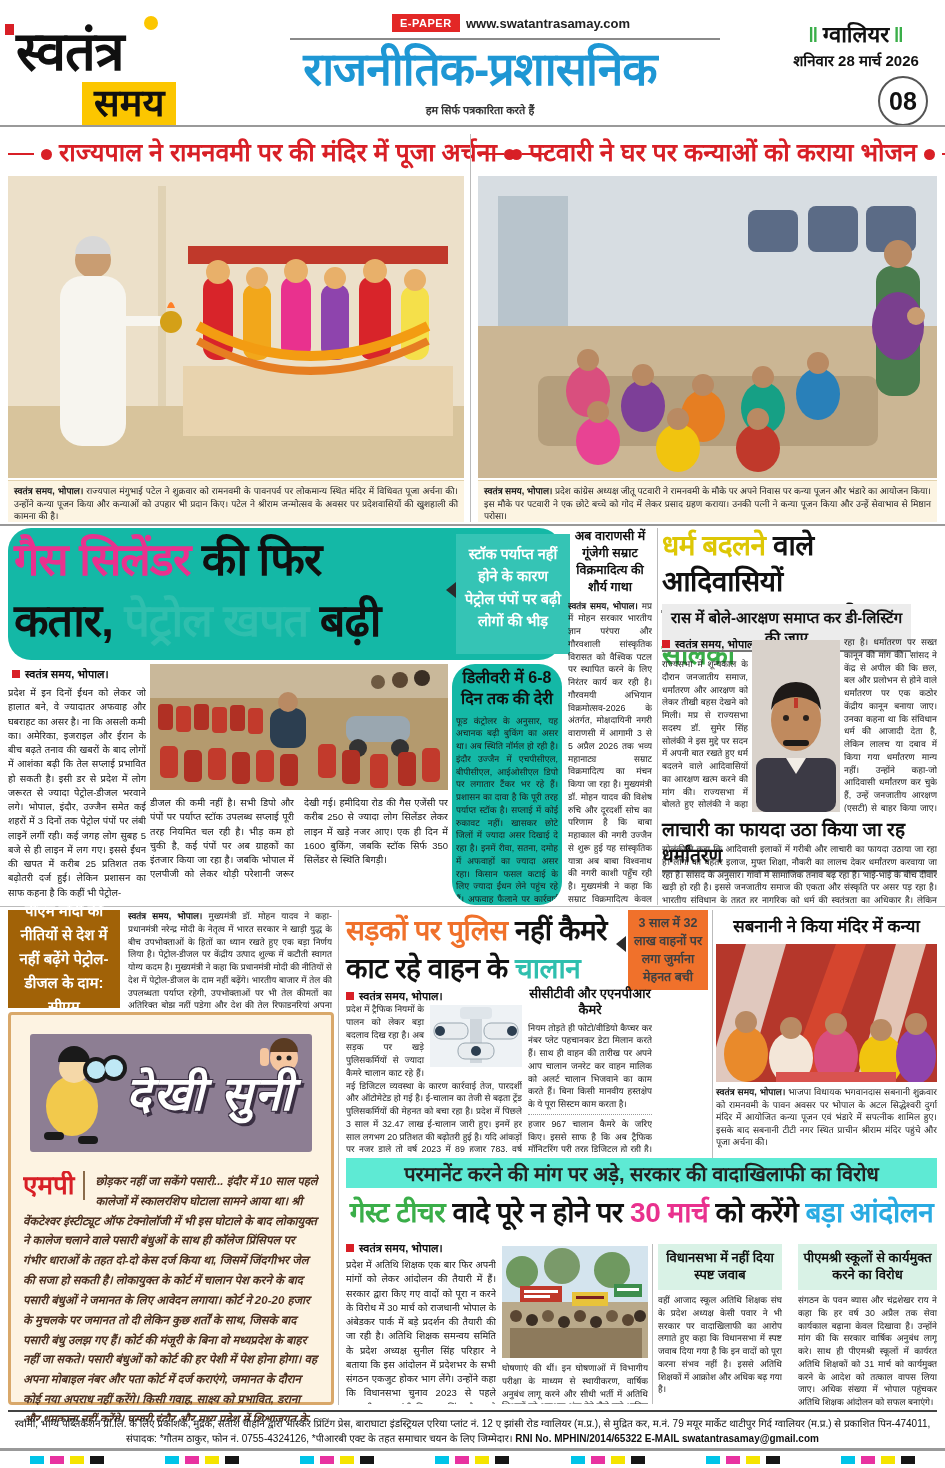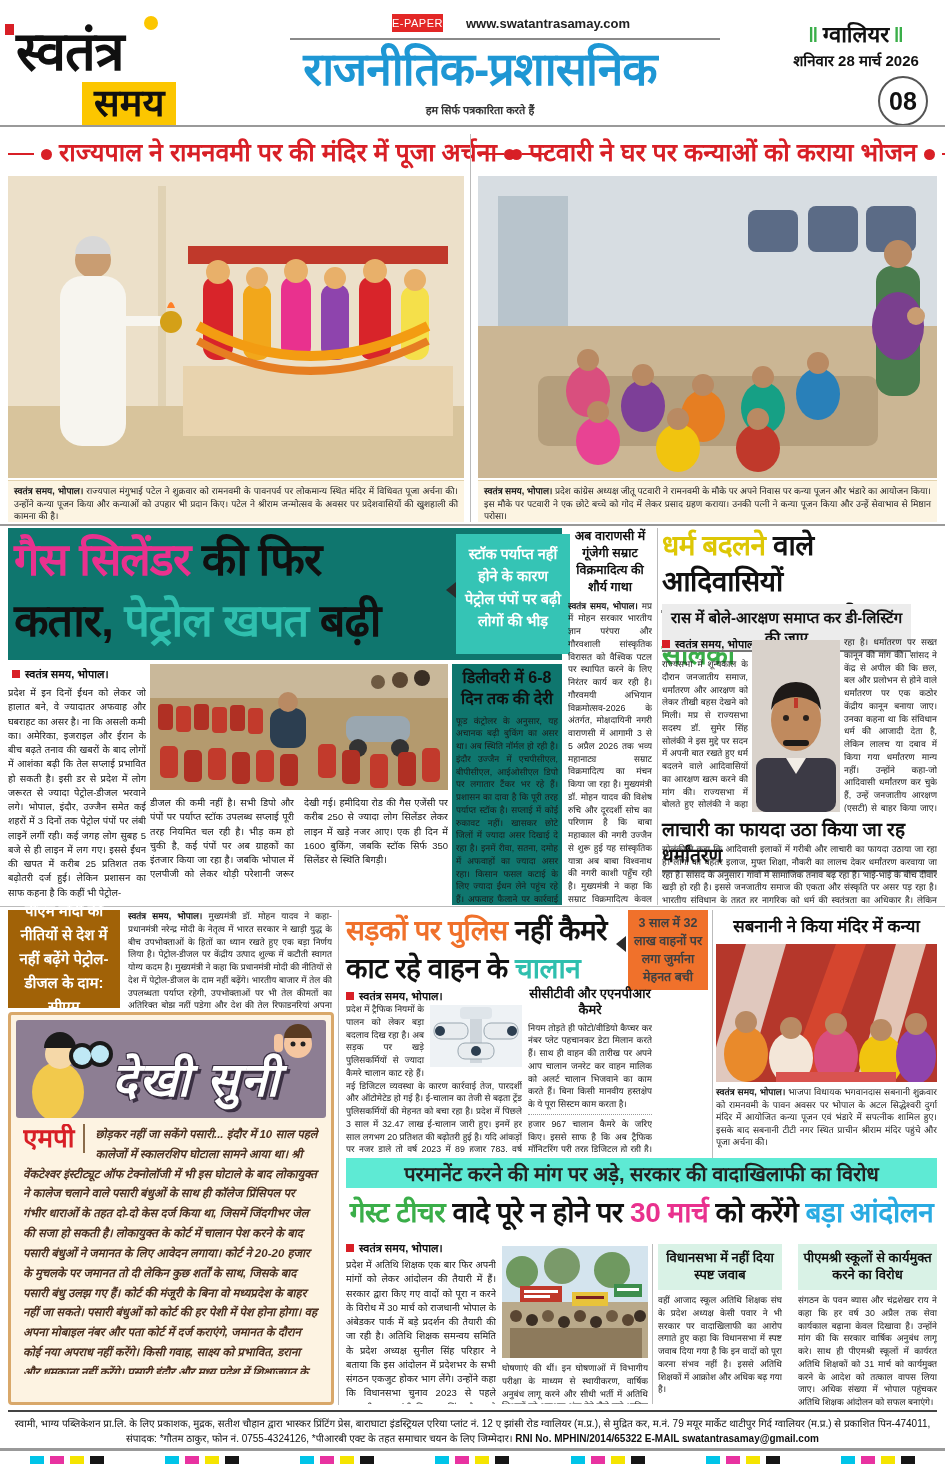--- a/index.html
+++ b/index.html
@@ -9,42 +9,42 @@
   .jus{text-align:justify;}
   .ovh{overflow:hidden;}
   .center{text-align:center;}
   .b{font-weight:700;}
 
   
   .red-mark{width:9px;height:11px;background:#d81f26;}
   .logo-top{font-size:54px;font-weight:800;color:#101010;line-height:1.0;letter-spacing:-1px;}
   .logo-dot{width:14px;height:14px;border-radius:50%;background:#fcc600;}
   .logo-bottom{background:#fcc600;color:#101010;font-size:38px;font-weight:800;padding:0 12px;line-height:1.15;display:inline-block;}
-  .epaper{background:#e32726;color:#fff;font-size:11px;font-weight:400;padding:3px 0;letter-spacing:.5px;}
+  .epaper{background:#e32726;color:#fff;font-size:11px;font-weight:700;padding:3px 8px;letter-spacing:.5px;}
   .url{font-size:13px;font-weight:700;color:#222;}
   .hline{background:#8a8a8a;height:2px;}
   .masttitle{font-size:46px;font-weight:800;color:#1e97d4;letter-spacing:-1px;line-height:1.1;}
   .tagline{font-size:11px;font-weight:700;color:#333;}
   .city{font-size:22px;font-weight:800;color:#111;}
   .citybar{color:#3aae49;font-weight:800;font-size:20px;}
   .dateline{font-size:15px;font-weight:700;}
   .pagenum{width:46px;height:46px;border:2px solid #555;border-radius:50%;font-size:25px;font-weight:700;
            display:flex;align-items:center;justify-content:center;}
 
   
   .tophead{color:#d81f26;font-size:25px;font-weight:800;line-height:1.3;white-space:nowrap;}
   .hdot{display:inline-block;width:11px;height:11px;border-radius:50%;background:#d81f26;vertical-align:middle;margin:0 7px;}
   .hdash{display:inline-block;width:26px;height:2px;background:#d81f26;vertical-align:middle;}
   .caption{background:#fcf4e2;font-size:9px;line-height:1.4;color:#222;padding:4px 6px;border-top:1px solid #e3d3ae;}
   .caption .lead{font-weight:800;}
   .vdiv{background:#bbb;width:1px;}
   .hdiv{background:#999;height:2px;}
 
   
-  .mintbg{background:#0f766e;}
+  .mintbg{background:#14b8a6;border-radius:23px;}
   .gas-headline{font-size:45px;font-weight:800;line-height:1.35;letter-spacing:-1px;color:#101010;}
   .hl-pink{color:#e9318e;}
   .hl-teal{color:#2fbfae;}
   .hl-orange{color:#f0712b;}
   .hl-green{color:#3aae49;}
   .hl-yellow{color:#ddc705;}
   .hl-blue{color:#29abe2;}
   .tealbox{background:#35c4b5;color:#fff;font-size:14.5px;font-weight:700;line-height:1.55;padding:9px 7px;}
   .byline{font-size:11px;font-weight:800;color:#111;}
   .bsq{display:inline-block;width:8px;height:8px;background:#d81f26;margin-right:5px;}
@@ -340,21 +340,21 @@
     <ellipse cx="200" cy="112" rx="20" ry="28" fill="#8e44ad"></ellipse>
       <circle cx="200" cy="80" r="11" fill="#b98a63"></circle>
     <rect x="60" y="128" width="120" height="10" fill="#d9534f"></rect>
   </svg>
   <div class="abs caption jus" style="left:716px;top:1084px;width:221px;height:74px;box-sizing:border-box;background:#fff;border:0;padding:2px 0;">
     <span class="lead">स्वतंत्र समय, भोपाल।</span>
     <span>भाजपा विधायक भगवानदास सबनानी शुक्रवार को रामनवमी के पावन अवसर पर भोपाल के अटल सिद्धेश्वरी दुर्गा मंदिर में आयोजित कन्या पूजन एवं भंडारे में सपत्नीक शामिल हुए। इसके बाद सबनानी टीटी नगर स्थित प्राचीन श्रीराम मंदिर पहुंचे और पूजा अर्चना की।</span>
   </div>
 
   <div class="abs dekhi-box" style="left:8px;top:1012px;width:326px;height:393px;box-sizing:border-box;">
-    <div class="dekhi-banner" style="position:relative;margin:5px;height:98px;">
+    <div class="dekhi-banner" style="position:relative;margin:19px;height:118px;">
       <svg style="position:absolute;left:4px;top:6px;" width="100" height="108" viewBox="0 0 100 108" aria-hidden="true">
         <ellipse cx="38" cy="66" rx="26" ry="30" fill="#f2c94c"></ellipse>
         <circle cx="40" cy="28" r="15" fill="#f5d8a8"></circle>
         <path d="M24 22 a16 16 0 0 1 32 0 z" fill="#1a1a1a"></path>
         <circle cx="62" cy="30" r="13" fill="#1a1a1a"></circle>
           <circle cx="80" cy="28" r="13" fill="#1a1a1a"></circle>
         <circle cx="62" cy="30" r="9" fill="#bfe8f5"></circle>
           <circle cx="80" cy="28" r="9" fill="#bfe8f5"></circle>
         <rect x="10" y="92" width="20" height="8" rx="4" fill="#1a1a1a"></rect>
           <rect x="44" y="96" width="20" height="8" rx="4" fill="#1a1a1a"></rect>

